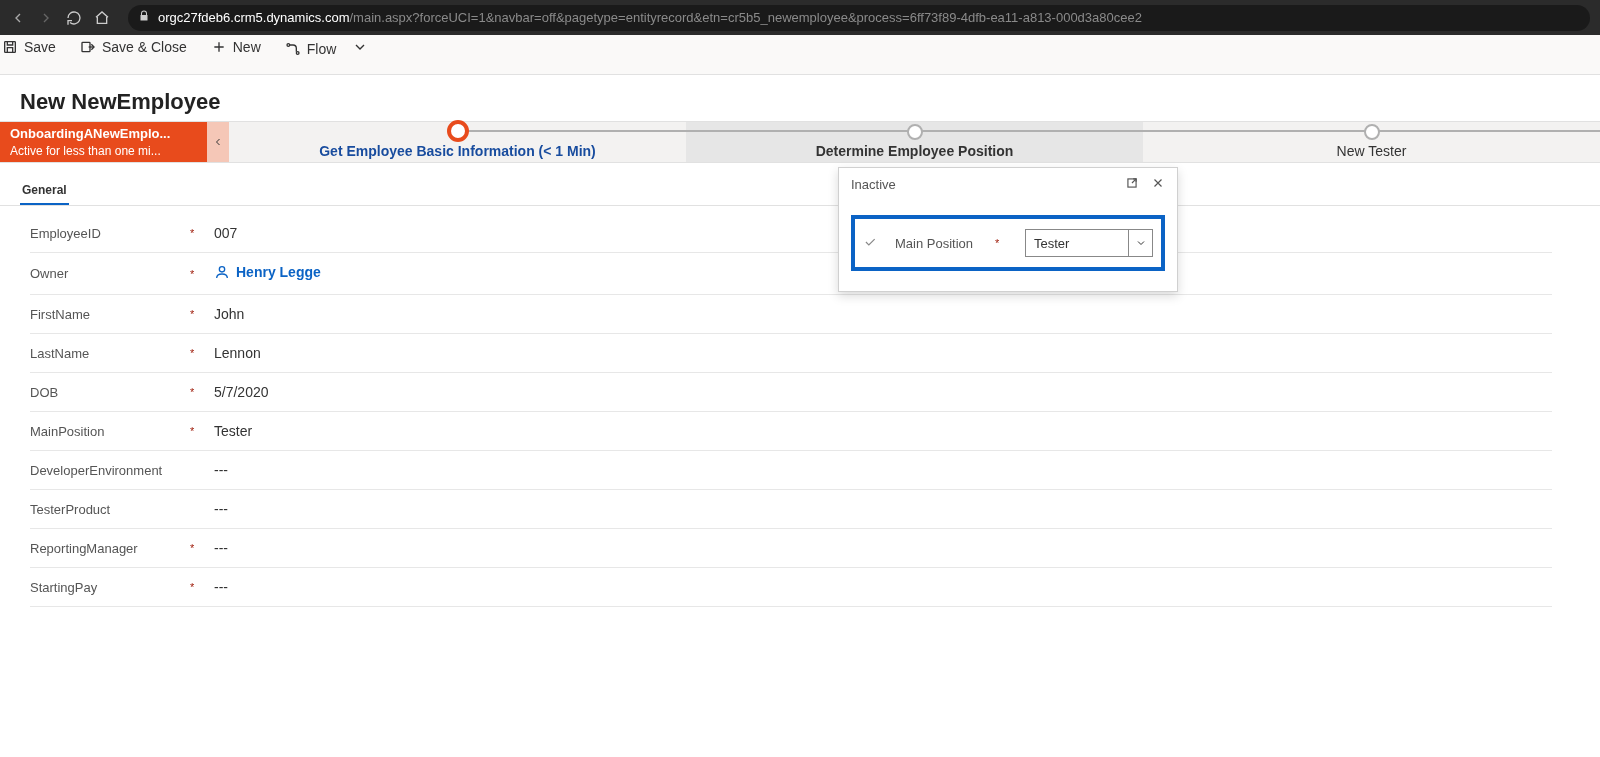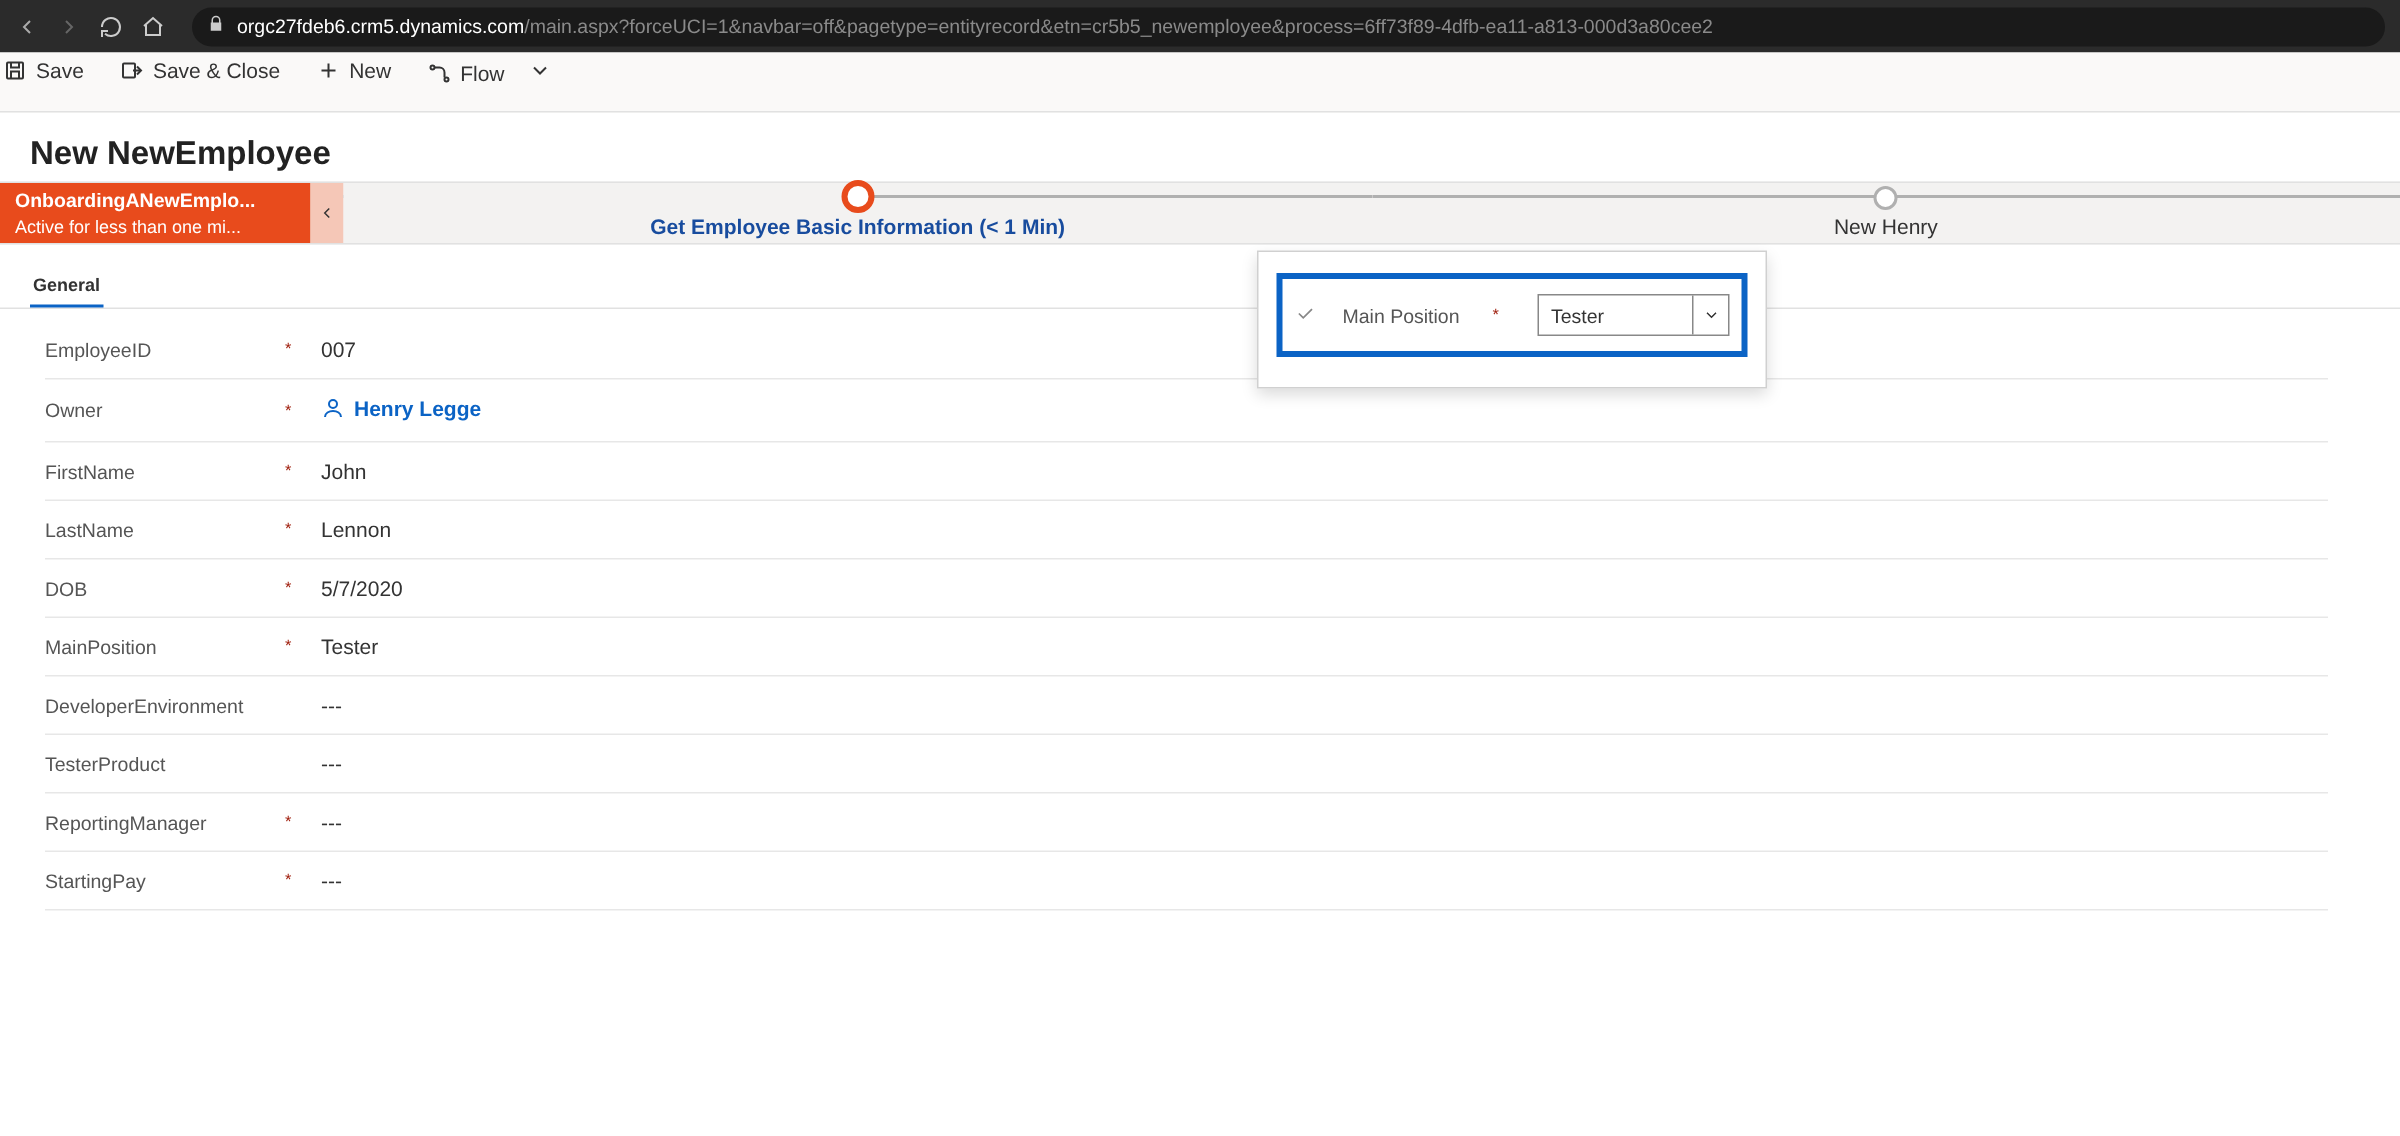--- a/index.html
+++ b/index.html
@@ -163,28 +163,50 @@
     <svg viewBox="0 0 24 24" width="12" height="12" fill="none" stroke="#333" stroke-width="2">
         <path d="M15 18l-6-6 6-6"></path>
       </svg>
   </div>
   <div class="stage current">
     <div class="stage-track"></div>
     <div class="stage-track-cover-left"></div>
     <div class="stage-node"></div>
     <span style="margin-top:18px;text-align:center;">Get Employee Basic Information  (&lt; 1 Min)</span>
   </div>
+  <div class="stage active">
+    <div class="stage-track"></div>
+    <div class="stage-node"></div>
+    <span style="margin-top:18px;">Determine Employee Position</span>
+  </div>
   <div class="stage">
     <div class="stage-track"></div>
     <div class="stage-node"></div>
-    <span style="margin-top:18px;">New Henry</span>
+    <span style="margin-top:18px;">New Tester</span>
   </div>
 </div>
 
 <div class="stage-popup">
+  <div class="popup-header">
+    <span>Inactive</span>
+    <div class="icons">
+      <span>
+        <svg viewBox="0 0 24 24" width="14" height="14" fill="none" stroke="#555" stroke-width="2">
+            <rect x="5" y="5" width="14" height="14"></rect>
+            <path d="M14 5h5v5"></path>
+            <path d="M19 5l-7 7"></path>
+          </svg>
+      </span>
+      <span>
+        <svg viewBox="0 0 24 24" width="14" height="14" fill="none" stroke="#555" stroke-width="2">
+            <path d="M6 6l12 12M18 6L6 18"></path>
+          </svg>
+      </span>
+    </div>
+  </div>
   <div class="popup-body">
     <div class="highlight-box">
       <div class="hb-label">
         <span class="check-icon">
           <svg viewBox="0 0 24 24" width="14" height="14" fill="none" stroke="#888" stroke-width="2">
               <path d="M5 12l5 5L20 7"></path>
             </svg>
         </span>
         <span>Main Position</span>
         <span class="hb-req">*</span>

